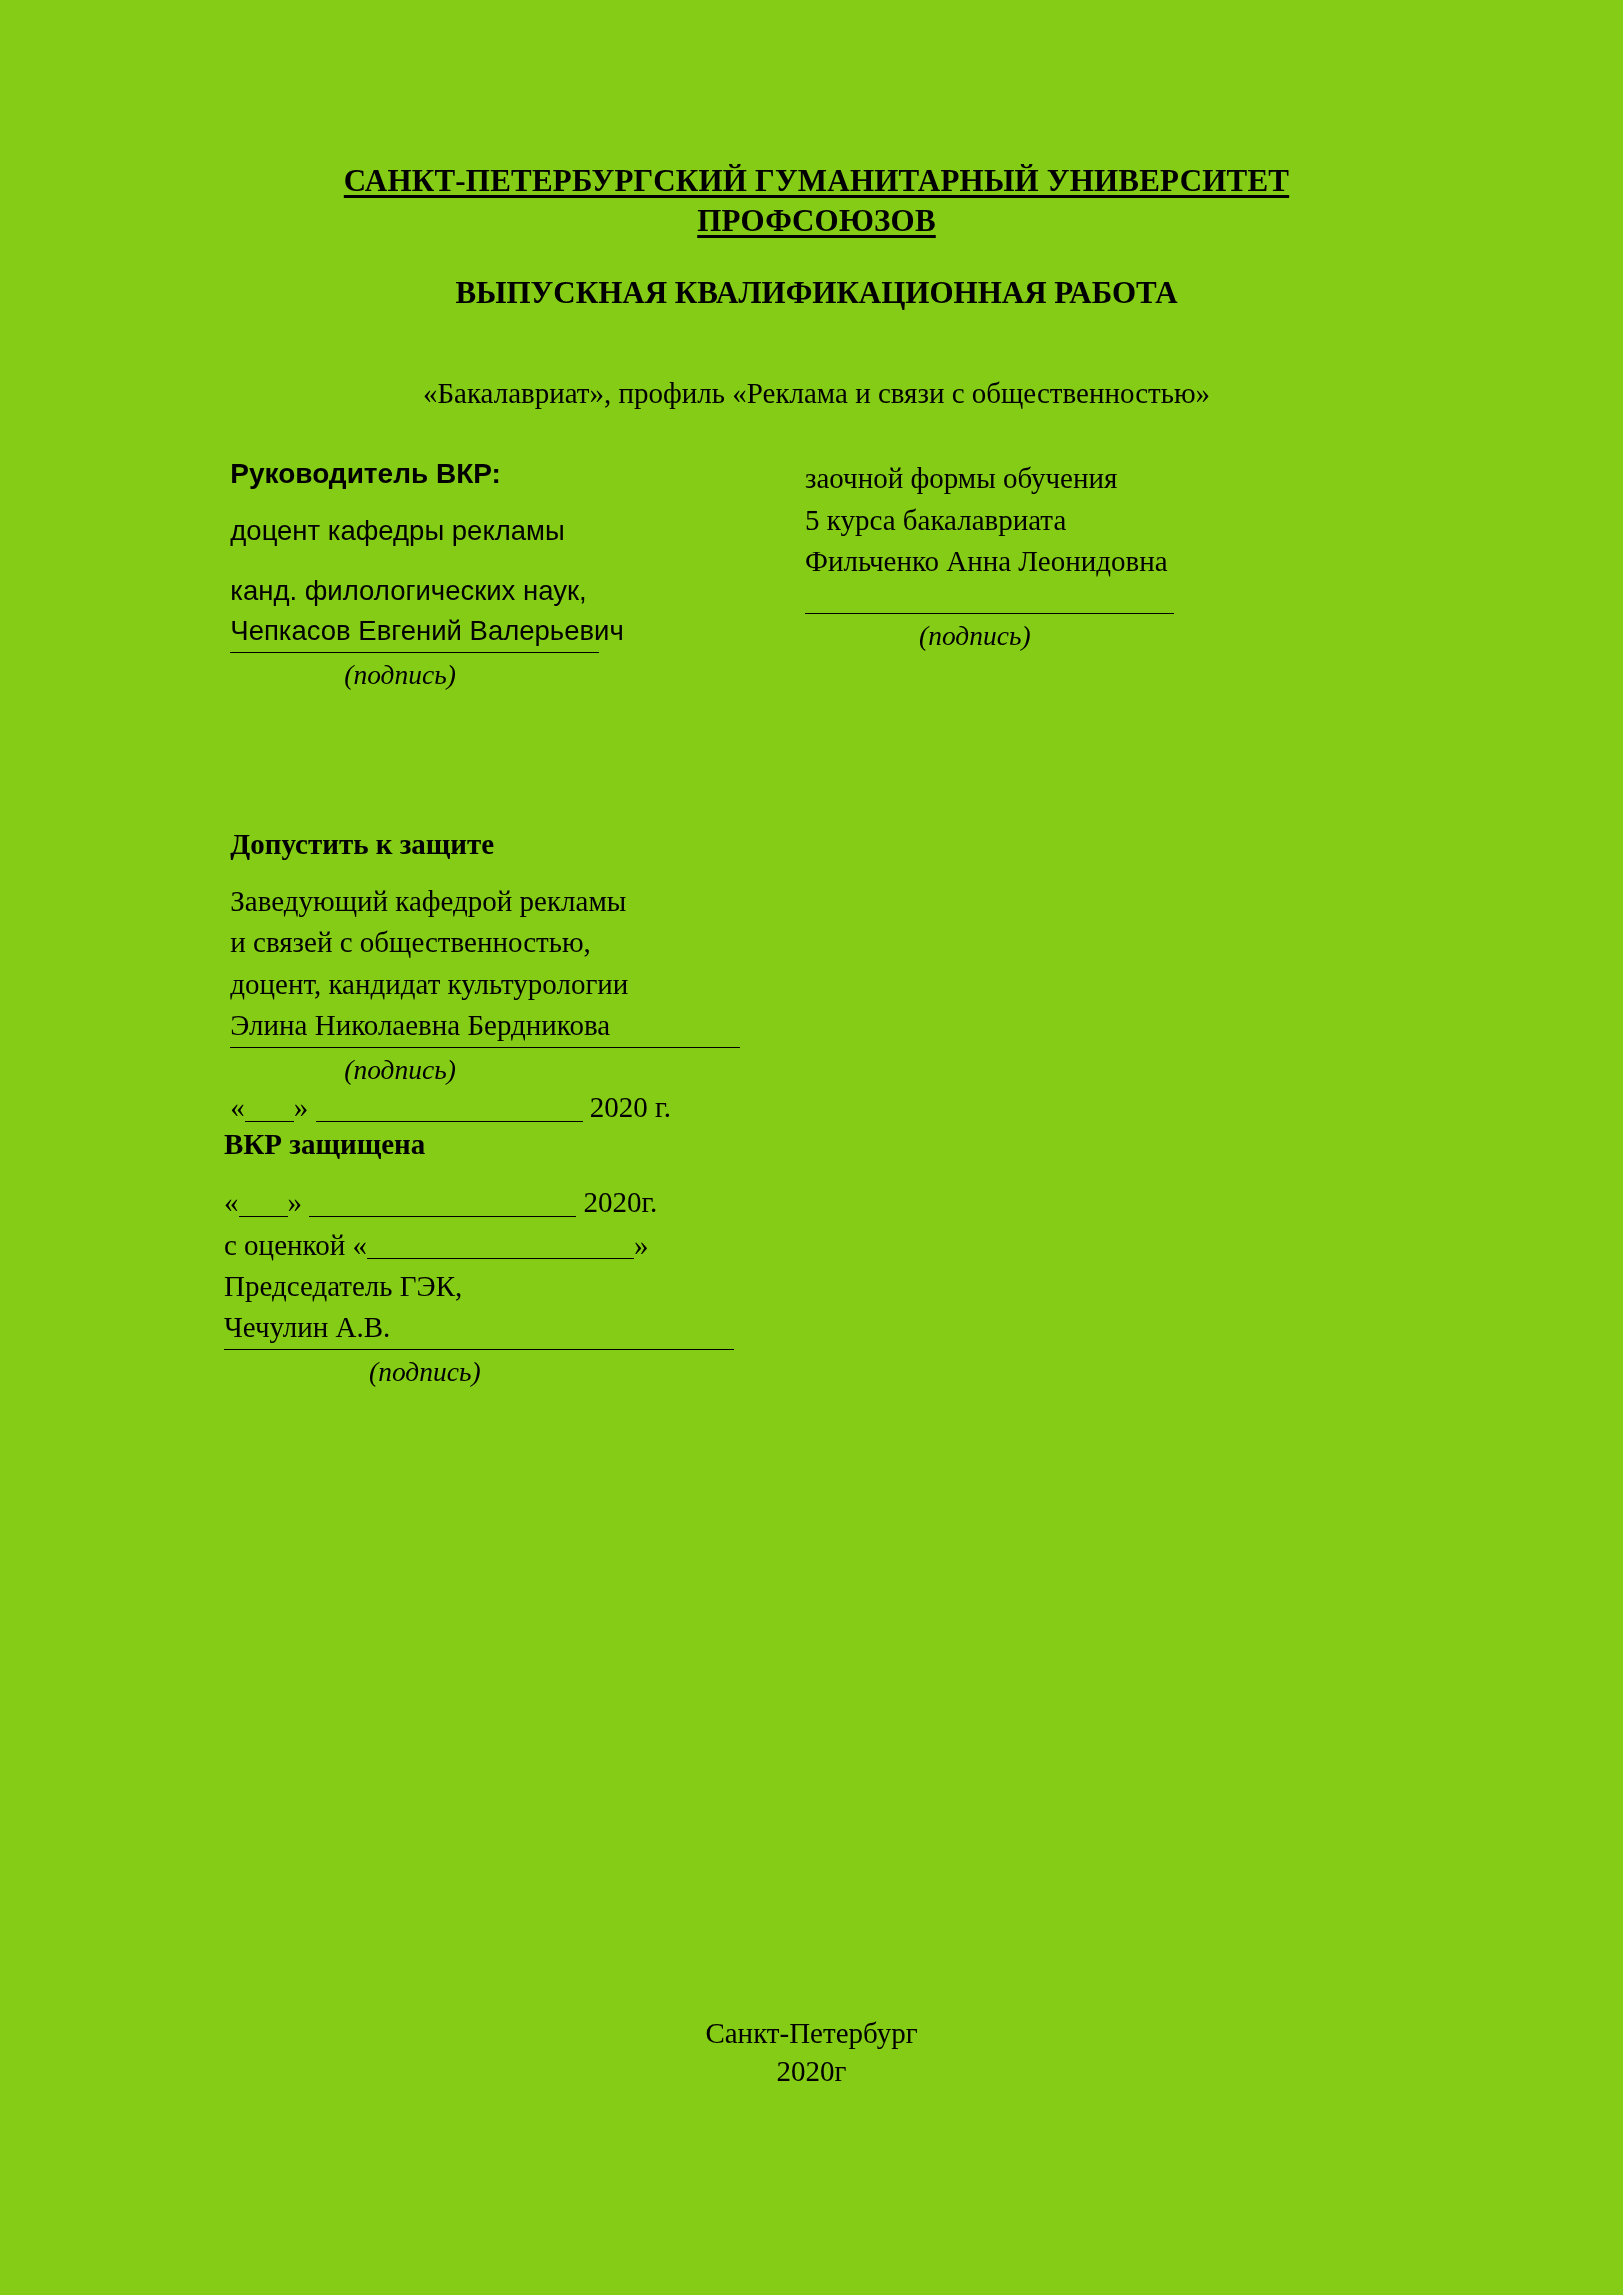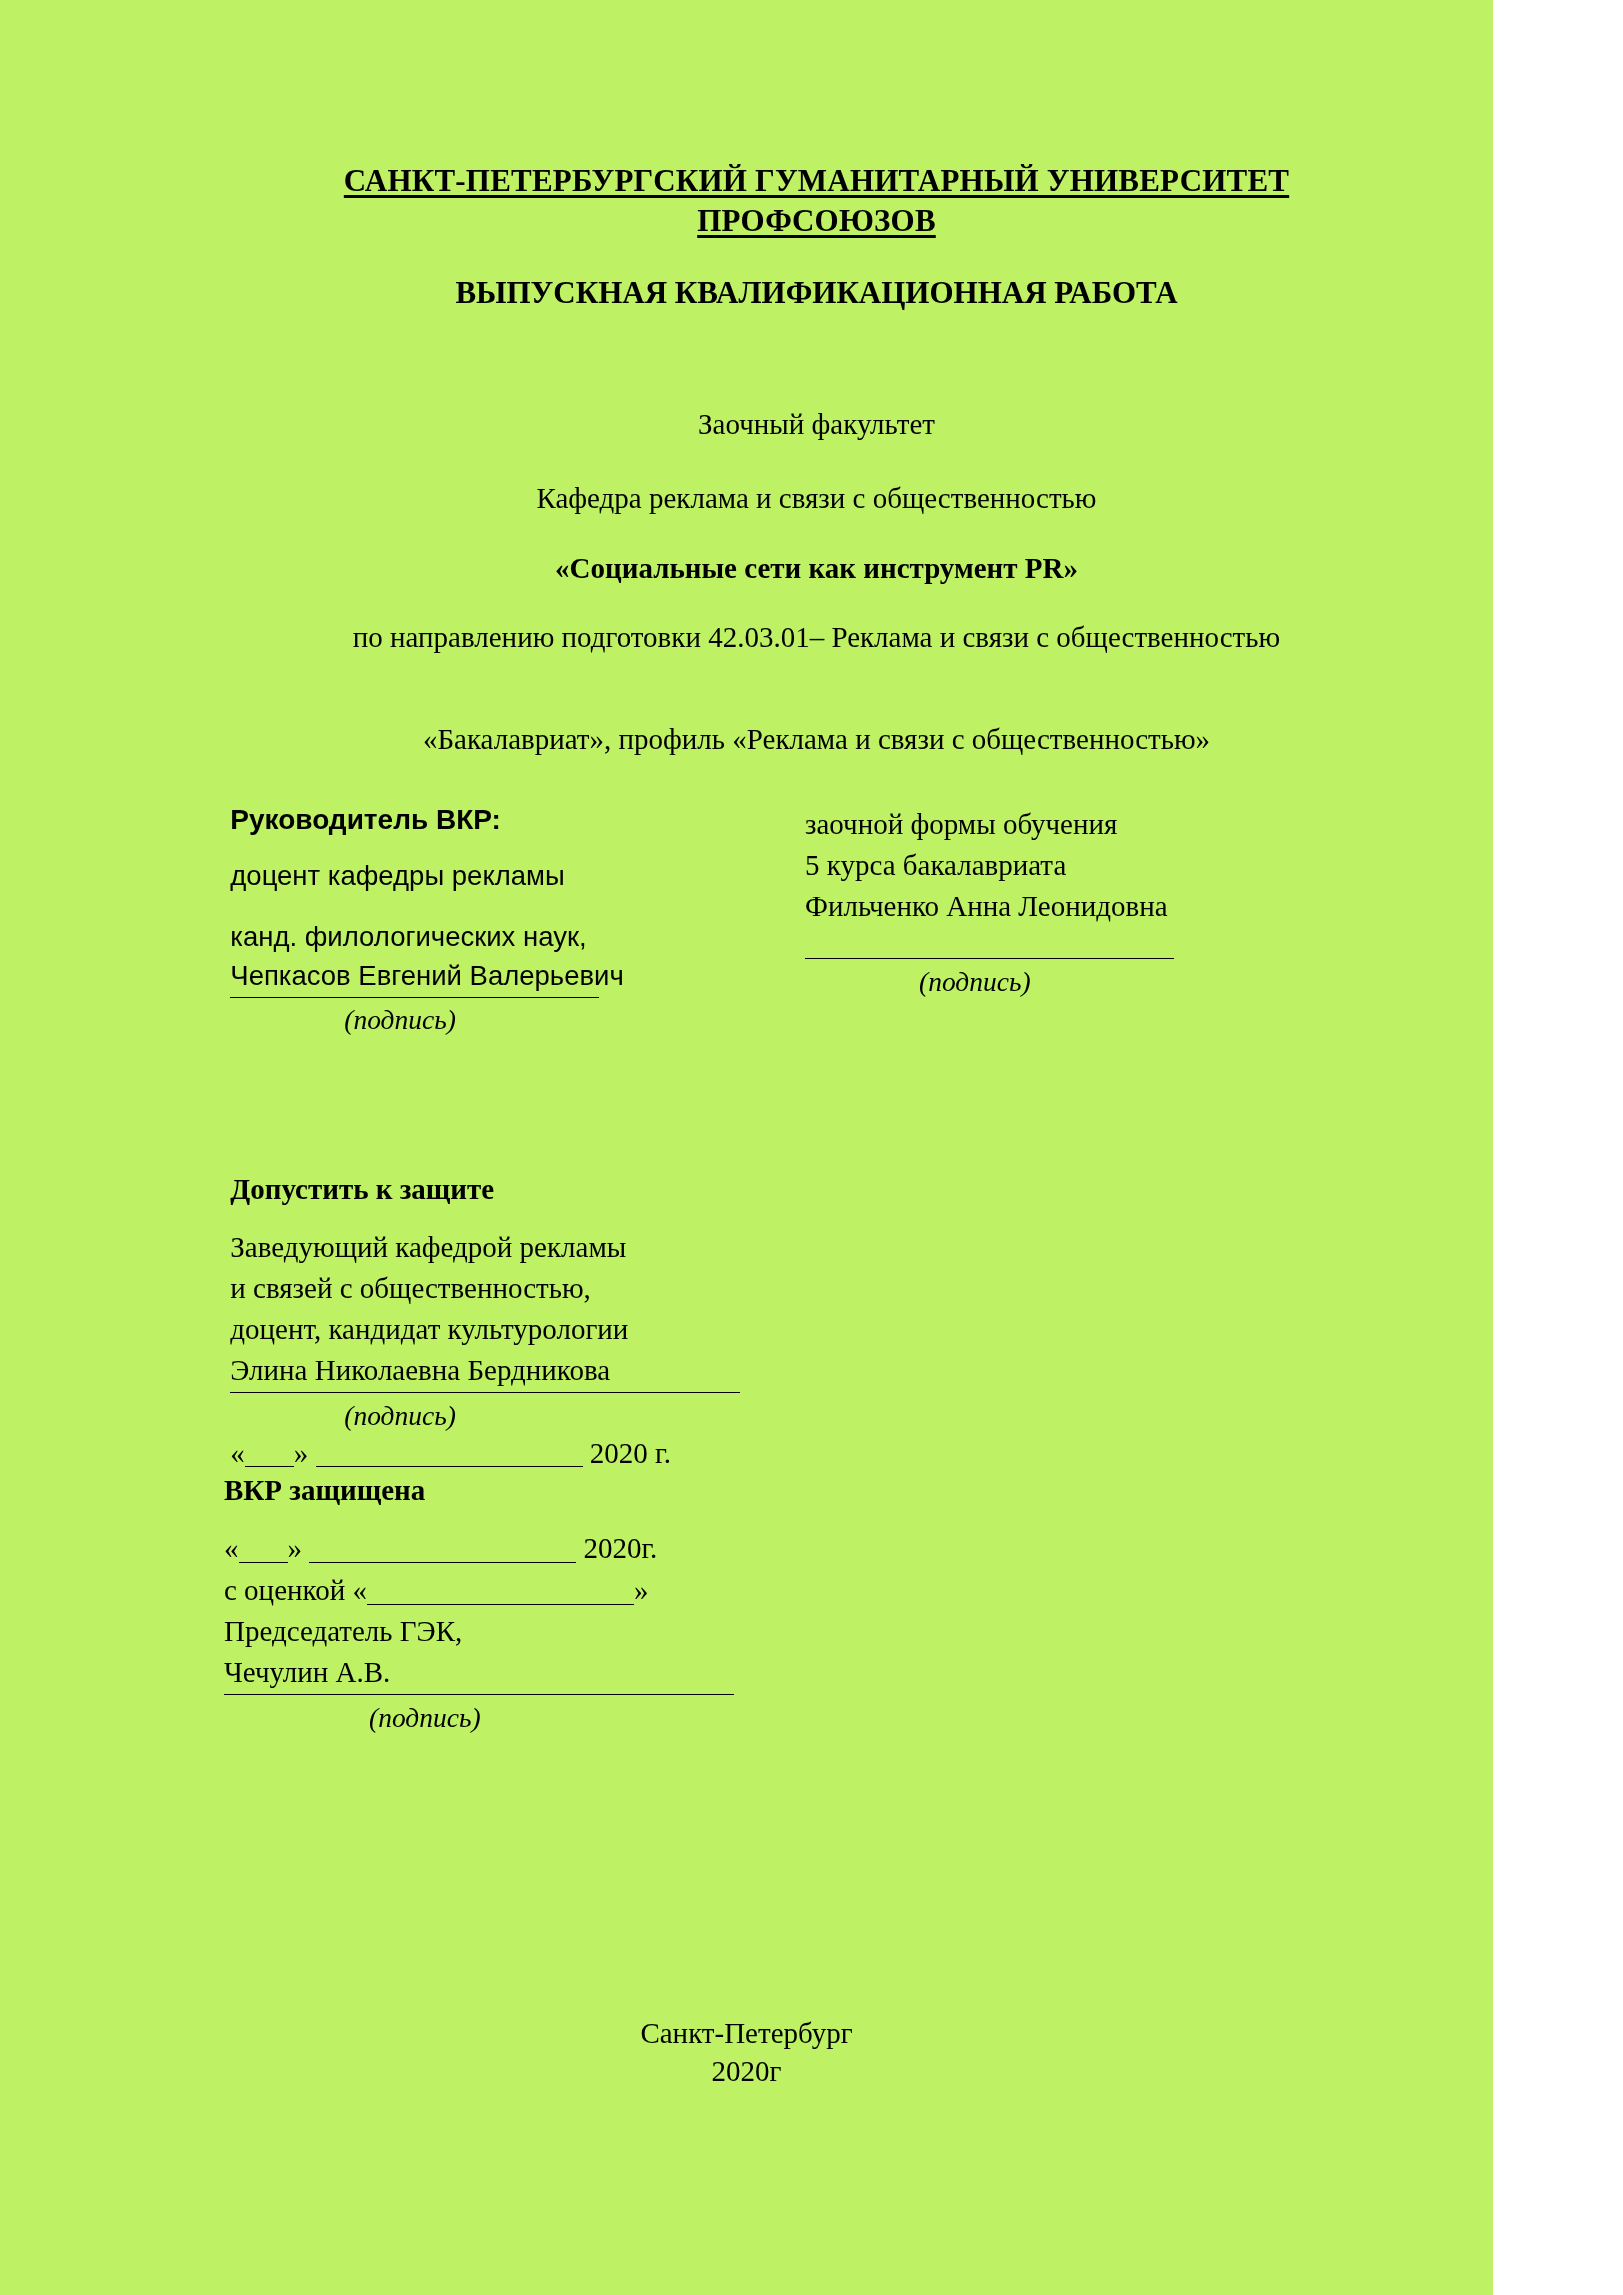--- a/index.html
+++ b/index.html
@@ -12,23 +12,23 @@
     height: 2295px;
     font-family: "Liberation Serif", serif;
     color: #000000;
     position: relative;
     overflow: hidden;
   }
   .page {
     position: absolute;
     left: 0;
     top: 0;
-    width: 1493px;
+    width: 1623px;
     height: 2295px;
-    background: #bef264;
+    background: #84cc16;
   }
   .content {
     position: absolute;
     left: 224px;
     top: 161px;
     width: 1185px;
   }
 
   
   .univ-title {
@@ -160,26 +160,20 @@
 <div class="page">
   <div class="content">
 
     <div class="univ-title">
       <div class="u-line">САНКТ-ПЕТЕРБУРГСКИЙ ГУМАНИТАРНЫЙ УНИВЕРСИТЕТ</div>
       <div class="u-line">ПРОФСОЮЗОВ</div>
     </div>
 
     <div class="doc-kind">ВЫПУСКНАЯ КВАЛИФИКАЦИОННАЯ РАБОТА</div>
 
-    <div class="mid-block">
-      <div class="row">Заочный факультет</div>
-      <div class="row tight">Кафедра реклама и связи с общественностью</div>
-      <div class="row tight topic">«Социальные сети как инструмент PR»</div>
-      <div class="row last">по направлению подготовки 42.03.01– Реклама и связи с общественностью</div>
-    </div>
 
     <div class="profile-row">«Бакалавриат», профиль «Реклама и связи с общественностью»</div>
 
     <div class="sig-section">
 
       <div class="col-left">
         <div class="bold-head">Руководитель ВКР:</div>
         <div class="sans-line">доцент кафедры рекламы</div>
         <div class="gap-sm"></div>
         <div class="sans-line">канд. филологических наук,</div>

